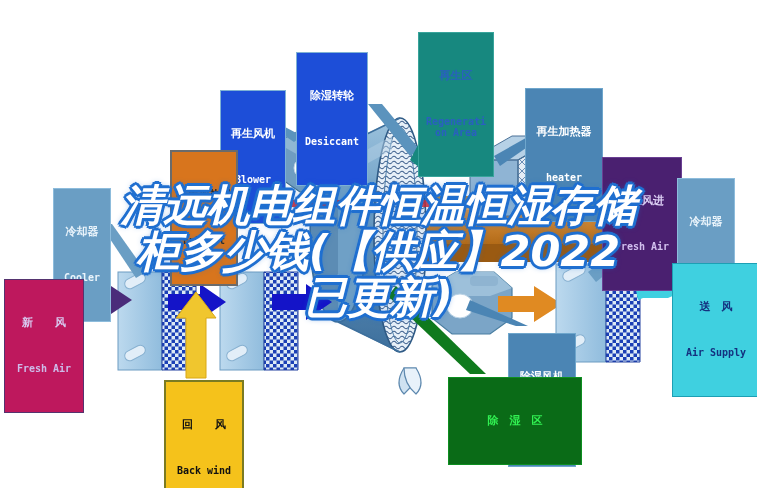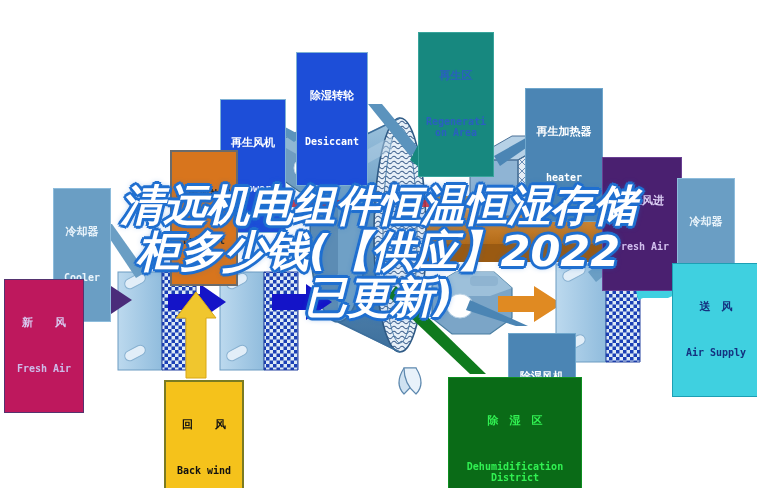--- a/index.html
+++ b/index.html
@@ -267,21 +267,21 @@
 
       <polygon points="470,374 486,374 396,286 388,296" fill="#0f7a1d"></polygon>
     </g>
   </svg>
 
   <div class="lbl steel" style="left:296px;top:52px;width:72px;">
     <span class="cn">除湿转轮</span>
     <span class="en">Desiccant</span>
   </div>
 
-  <div class="lbl steel" style="left:220px;top:99px;width:66px;">
+  <div class="lbl steel" style="left:220px;top:90px;width:66px;">
     <span class="cn">再生风机</span>
     <span class="en">Blower</span>
   </div>
 
   <div class="lbl steel2" style="left:525px;top:88px;width:78px;">
     <span class="cn">再生加热器</span>
     <span class="en">heater</span>
   </div>
 
   <div class="lbl teal" style="left:418px;top:32px;width:76px;">
@@ -325,22 +325,20 @@
     <span class="en">Air Supply</span>
   </div>
 
   <div class="lbl steel2" style="left:508px;top:333px;width:68px;">
     <span class="cn">除湿风机</span>
     <span class="en">Blower</span>
   </div>
 
   <div class="lbl green" style="left:448px;top:377px;width:134px;">
     <span class="cn">除　湿　区</span>
-    <span class="en">Dehumidification
-District</span>
   </div>
 
   <div id="watermark">
     <span class="wline">清远机电组件恒温恒湿存储</span>
     <span class="wline">柜多少钱(【供应】2022</span>
     <span class="wline">已更新)</span>
   </div>
 
 </div>
 

